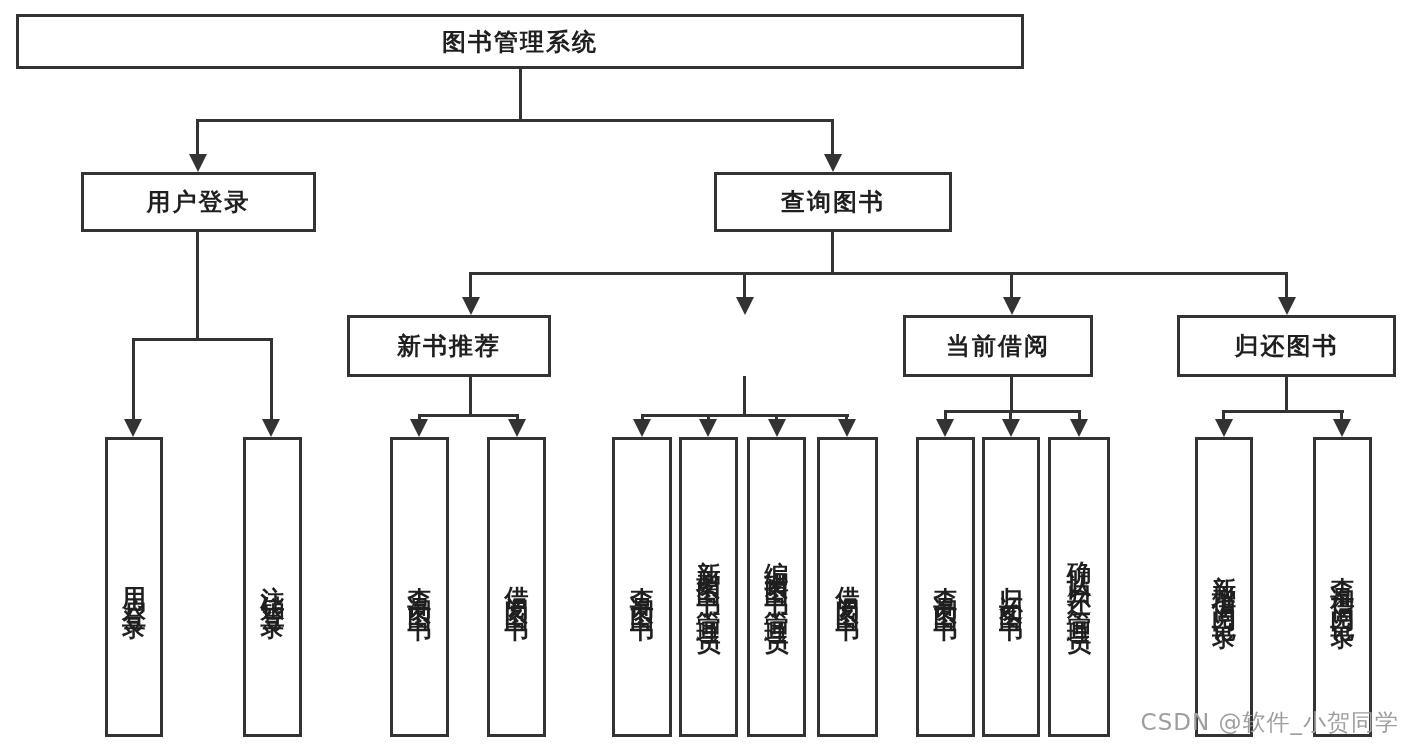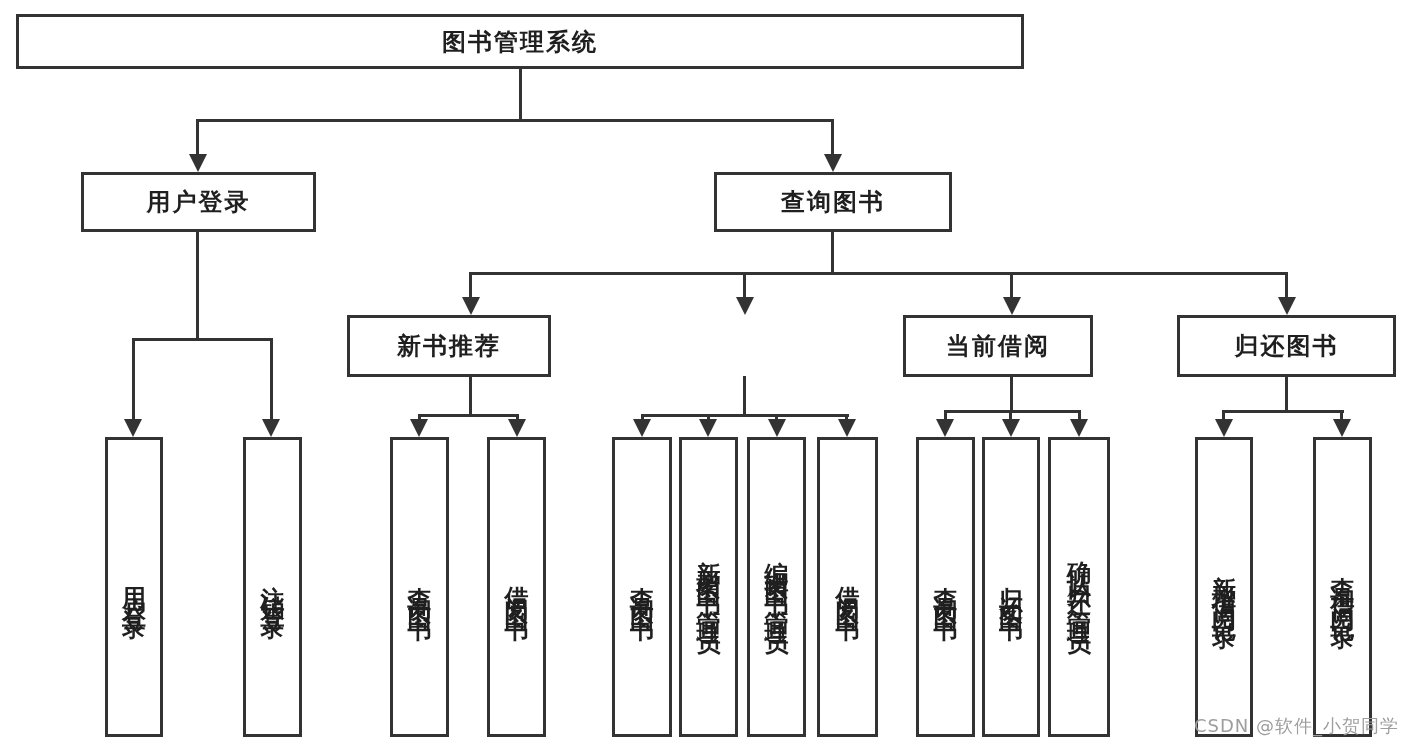--- a/index.html
+++ b/index.html
@@ -62,21 +62,21 @@
     position:absolute;width:0;height:0;
     border-left:9px solid transparent;
     border-right:9px solid transparent;
     border-top:18px solid #333333;
   }
   
   #wm{
     position:absolute;
     right:6px;bottom:9px;
     color:#9e9e9e;
-    font-size:18px;
+    font-size:23px;
     letter-spacing:1px;
     white-space:nowrap;
   }
 </style>
 </head>
 <body>
 
 <div id="canvas">
 
   <div class="node" id="b-root">

